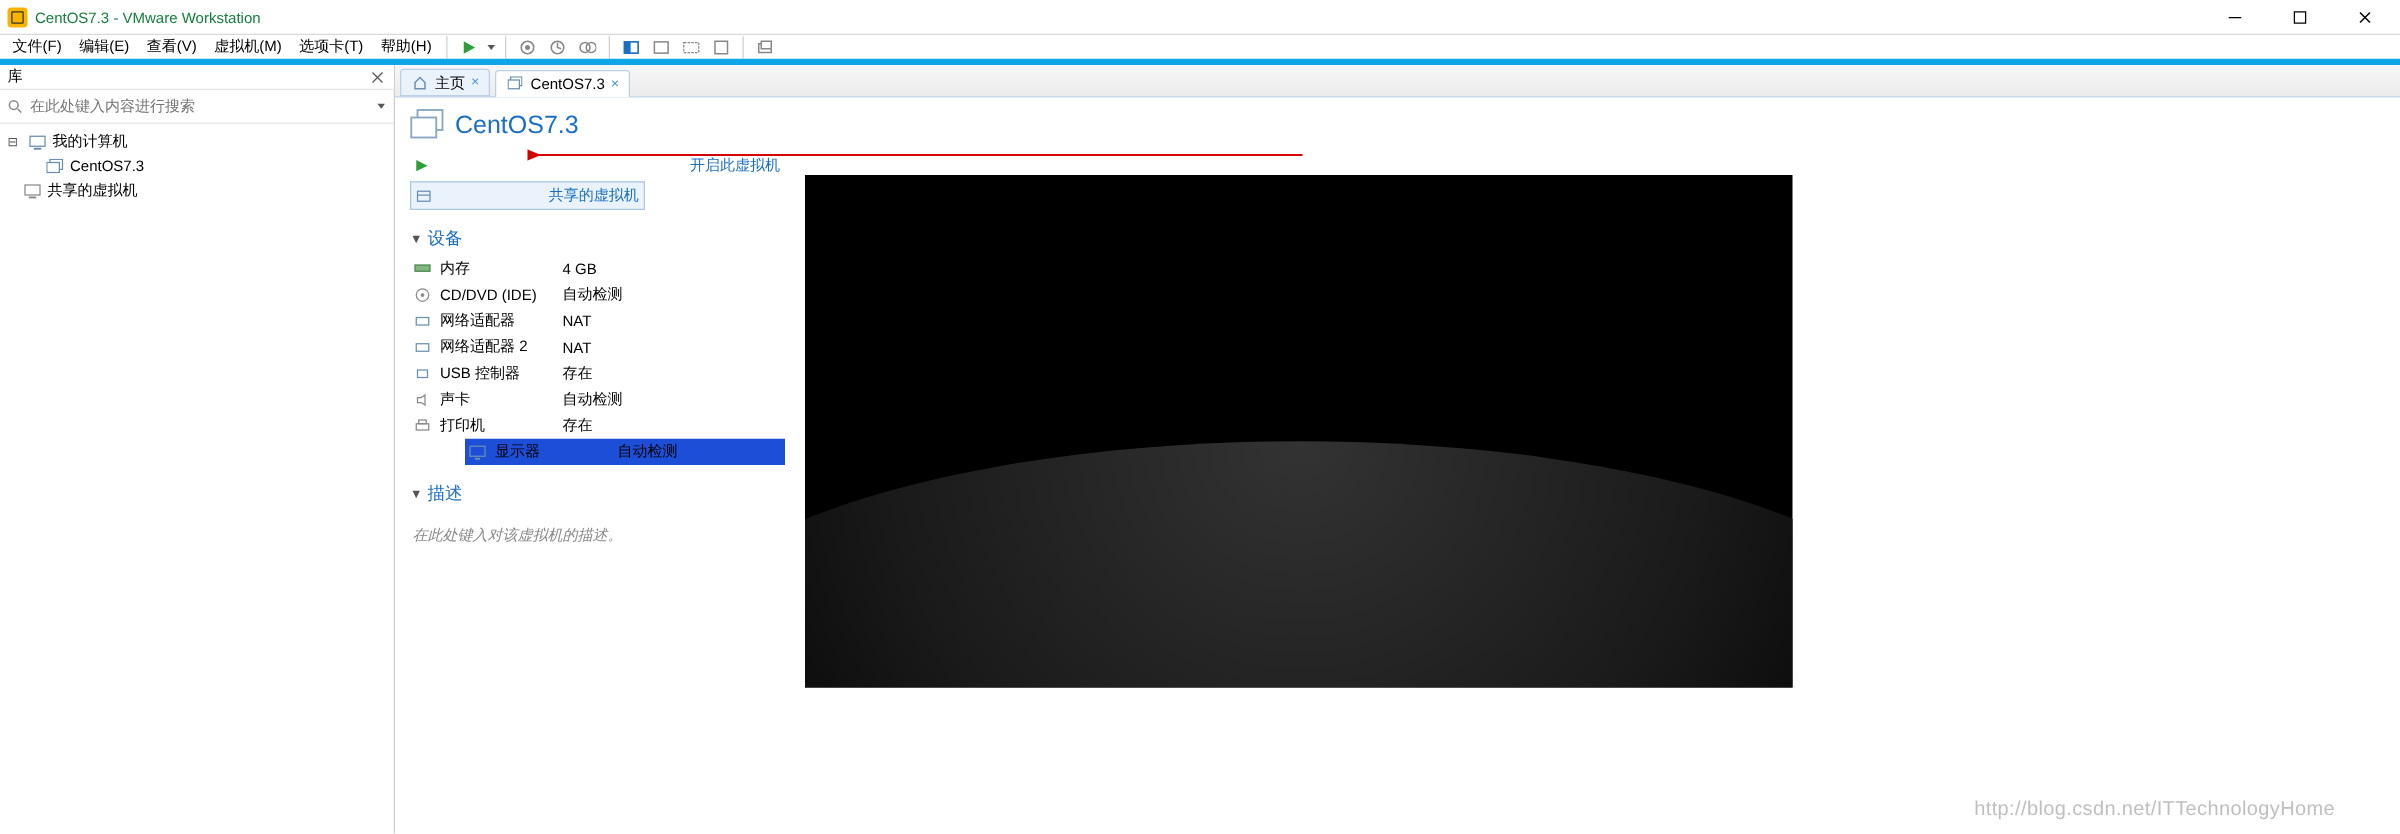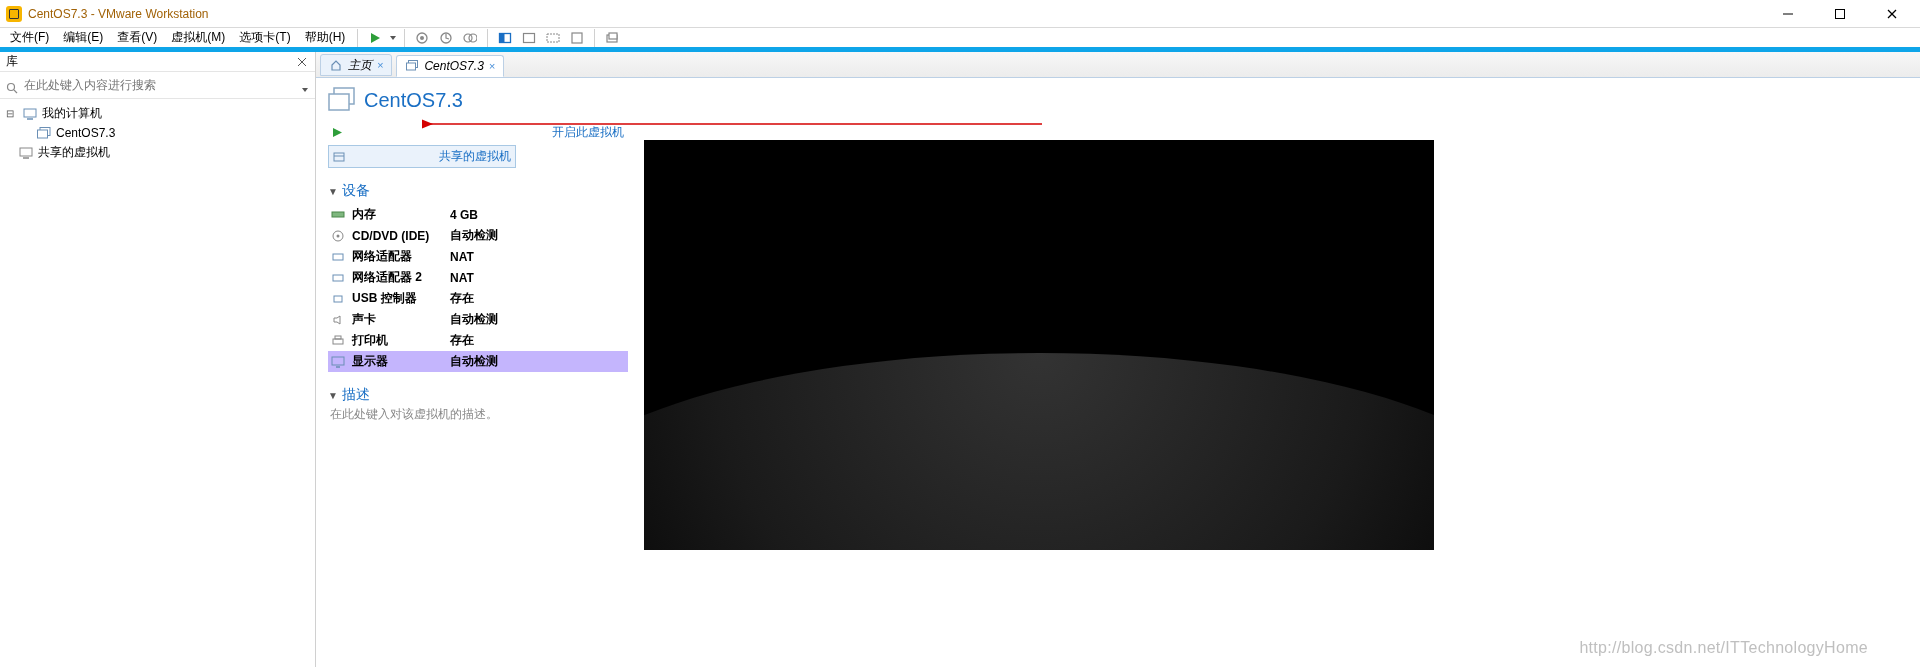--- a/index.html
+++ b/index.html
@@ -2,54 +2,54 @@
 <html><head>
   <meta charset="utf-8">
   <style>
     * { margin: 0; padding: 0; box-sizing: border-box; font-family: "Microsoft YaHei", "Segoe UI", Tahoma, sans-serif; font-size: 12px; }
     body { background: #fff; overflow: hidden; width: 1920px; height: 667px; position: relative; }
     
     
     .titlebar { height: 28px; display: flex; align-items: center; padding: 0 6px; border-bottom: 1px solid #d9d9d9; }
     .app-icon { width: 16px; height: 16px; background: #f7b500; border-radius: 3px; margin-right: 6px; display:flex; align-items:center; justify-content:center; }
     .app-icon::before{content:"";width:8px;height:8px;border:1.5px solid #333;border-radius:1px;}
-    .title-text { color: #a16207; }
+    .title-text { color: #15803d; }
     .win-controls { margin-left: auto; display: flex; gap: 24px; padding-right: 8px; }
     .win-btn { width: 28px; height: 20px; display: flex; align-items: center; justify-content: center; color: #333; cursor: pointer; }
 
     
     .menubar { height: 24px; display: flex; align-items: center; padding: 0 4px; gap: 2px; border-bottom: 5px solid #0ea5e9; }
     .menu-item { padding: 2px 6px; color: #000; cursor: pointer; }
     .menu-sep { width: 1px; height: 18px; background: #d0d0d0; margin: 0 4px; }
     .tb-btn { width: 22px; height: 20px; display: flex; align-items: center; justify-content: center; cursor: pointer; color:#555;}
     .play-btn { color: #2e9e3a; }
     .play-drop { width:10px; display:flex;align-items:center;justify-content:center;}
     
     
     .main { display: flex; height: calc(667px - 52px); }
     
     
     .sidebar { width: 316px; border-right: 1px solid #d0d0d0; display: flex; flex-direction: column; }
     .sidebar-header { height: 20px; display: flex; align-items: center; padding: 0 6px; border-bottom: 1px solid #e5e5e5; background:#fff;}
     .sidebar-title { font-weight: normal; color:#000;}
     .pin-btn { margin-left: auto; color: #555; cursor: pointer; width:14px;height:14px;display:flex;align-items:center;justify-content:center;}
-    .search-row { padding: 4px 6px; border-bottom: 1px solid #e5e5e5; display:flex; align-items:flex-end; gap:4px;}
+    .search-row { padding: 4px 6px; border-bottom: 1px solid #e5e5e5; display:flex; align-items:center; gap:4px;}
     .search-icon { color: #888; width:14px;}
     .search-input { border: none; outline: none; flex: 1; color: #888; padding:2px 0;}
     .search-drop { color:#555; cursor:pointer;}
     .tree { padding: 4px 2px; }
     .tree-row { display: flex; align-items: center; padding: 2px 4px; gap: 4px; color: #000; cursor: pointer; }
     .tree-row.level1 { padding-left: 34px; }
     .tree-row.level0b { padding-left: 16px; }
     .expander { width: 12px; color: #555; font-size:10px;}
     .tree-icon { width: 16px; height: 14px; display:flex;align-items:center;justify-content:center;color:#6a8fb5;}
     
     
     .content { flex: 1; display: flex; flex-direction: column; background:#fff;}
-    .tabbar { height: 26px; display: flex; gap: 4px; padding: 2px 4px 0 4px; background: linear-gradient(#f7f7f7,#ececec); border-bottom: 1px solid #bcd0e5; font-style: italic; }
+    .tabbar { height: 26px; display: flex; align-items: flex-end; gap: 4px; padding: 2px 4px 0 4px; background: linear-gradient(#f7f7f7,#ececec); border-bottom: 1px solid #bcd0e5; }
     .tab { height: 22px; display: flex; align-items: center; padding: 0 8px; gap: 5px; background: #fff; border: 1px solid #bcd0e5; border-bottom: 1px solid #fff; border-radius: 3px 3px 0 0; cursor: pointer; position:relative; top:1px;}
     .tab.inactive { background: #eaf2fb; border-bottom:1px solid #bcd0e5; top:0;}
     .tab-icon { width:14px;height:14px;display:flex;align-items:center;justify-content:center;color:#6a8fb5;}
     .tab-close { color: #4a90d9; font-size: 11px; cursor: pointer; }
     
     .vm-body { flex: 1; display: flex; padding: 8px 12px 0 12px; gap: 16px; }
     .vm-left { width: 300px; }
     .vm-title-row{display:flex;align-items:center;gap:8px;margin-bottom:8px;}
     .vm-title-icon{width:28px;height:28px;display:flex;align-items:center;justify-content:center;}
     .vm-title { color: #1a6fc4; font-size: 20px; font-weight: normal; }
@@ -57,26 +57,26 @@
     .vm-action .play { color: #2e9e3a; }
     .vm-action-text { color: #1a6fc4; }
     .vm-action.boxed{border:1px solid #a8c8e4;background:#eaf2fb;padding:2px 4px;margin-top:2px;width:188px;}
     
     .arrow-svg{position:absolute;left:422px;top:118px;pointer-events:none;}
     
     .section-header { display:flex;align-items:center;gap:4px;margin-top:14px;color:#333;}
     .section-header .tri{color:#555;font-size:10px;}
     .section-title{color:#1a6fc4;font-size:14px;}
     .dev-list{margin-top:4px;}
-    .dev-row { display: flex; align-items: center; padding: 2px 2px; gap: 6px; cursor:pointer;font-weight:bold;}
-    .dev-row.selected { background: #c4b5fd; }
+    .dev-row { display: flex; align-items: center; padding: 2px 2px; gap: 6px; cursor:pointer;}
+    .dev-row.selected { background: #1d4ed8; margin-left: 44px; }
     .dev-icon { width:16px;display:flex;align-items:center;justify-content:center;color:#6a8fb5;}
     .dev-label { width: 92px; color: #000; }
     .dev-value { color: #000; }
-    .desc-text{color:#888;margin-top:2px;padding-left:2px;}
+    .desc-text{color:#888;margin-top:16px;padding-left:2px;font-style:italic;}
     
     .vm-preview { flex: 1; max-width:790px; height: 410px; background: #000; margin-top: 54px; position: relative; overflow: hidden; }
     .vm-preview::before{content:"";position:absolute;left:-15%;right:-15%;top:52%;height:120%;background:radial-gradient(ellipse at center top,#333 0%,#1a1a1a 45%,#000 80%);border-radius:50% 50% 0 0/35% 35% 0 0;}
     
     .watermark{position:absolute;right:52px;bottom:10px;color:rgba(170,170,170,0.75);font-size:16px;font-family:Arial;letter-spacing:0.3px;}
     
     svg{display:block;}
   </style>
 </head>
 <body>

